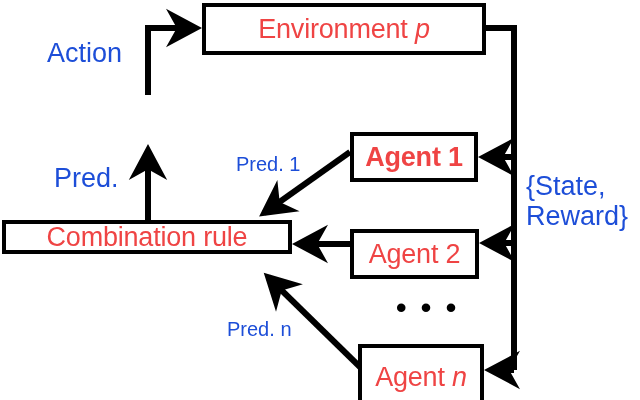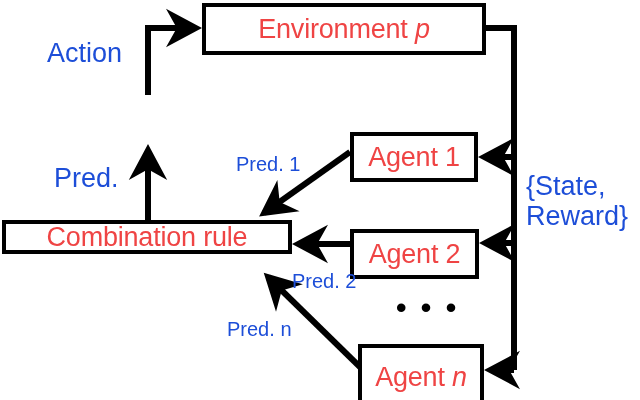--- a/index.html
+++ b/index.html
@@ -61,21 +61,21 @@
     font-weight: bold;
     line-height: 1;
     letter-spacing: 3px;
     color: #000000;
   }
 
   
   #box-environment { left: 202px; top: 3px;   width: 284px; height: 52px; }
   #box-policy      { left: 85px;  top: 95px;  width: 126px; height: 48px; }
   #box-combination { left: 2px;   top: 220px; width: 290px; height: 34px; }
-  #box-agent1      { left: 350px; top: 132px; width: 128px; height: 50px; }
+  #box-agent1      { left: 350px; top: 132px; width: 128px; height: 50px; font-weight: bold; }
   #box-agent2      { left: 350px; top: 229px; width: 129px; height: 50px; }
   #box-agentn      { left: 358px; top: 344px; width: 126px; height: 66px; }
 
   
   #label-action    { left: 47px;  top: 38px; }
   #label-pred      { left: 54px;  top: 163px; }
   #label-pred1     { left: 236px; top: 153px; }
   #label-pred2     { left: 292px; top: 270px; }
   #label-predn     { left: 227px; top: 318px; }
   #label-state-reward { left: 526px; top: 171px; }
@@ -141,21 +141,20 @@
   <div class="node-box" id="box-agentn">
     <span class="node-label"><span>Agent</span>&nbsp;<span class="ital">n</span></span>
   </div>
 
   <div class="edge-label lbl-lg" id="label-action">Action</div>
 
   <div class="edge-label lbl-lg" id="label-pred">Pred.</div>
 
   <div class="edge-label lbl-sm" id="label-pred1">Pred. 1</div>
 
-  <div class="edge-label lbl-sm" id="label-pred2">Pred. 2</div>
 
   <div class="edge-label lbl-sm" id="label-predn"><span>Pred.</span>&nbsp;<span class="ital">n</span></div>
 
   <div class="edge-label lbl-lg" id="label-state-reward">
     <div>{State,</div>
     <div>Reward}</div>
   </div>
 
   <div class="ellipsis-dots" id="label-ellipsis">• • •</div>
 

